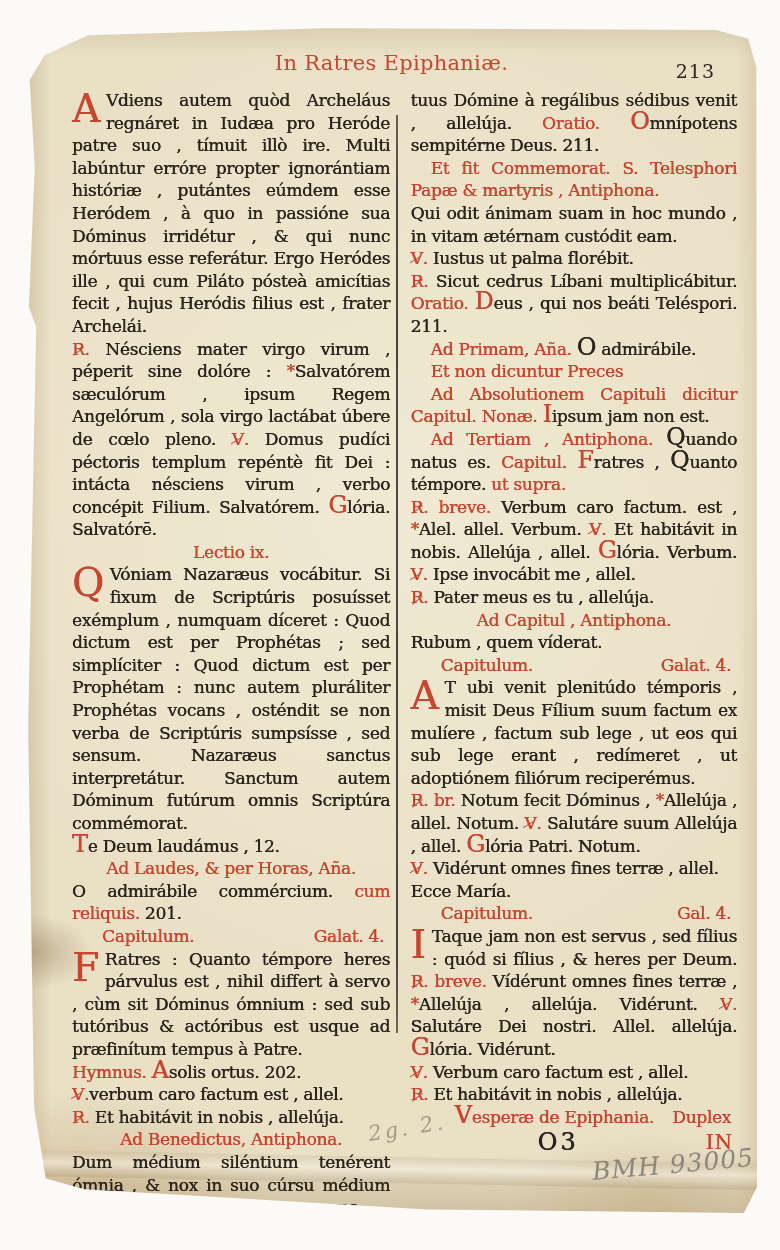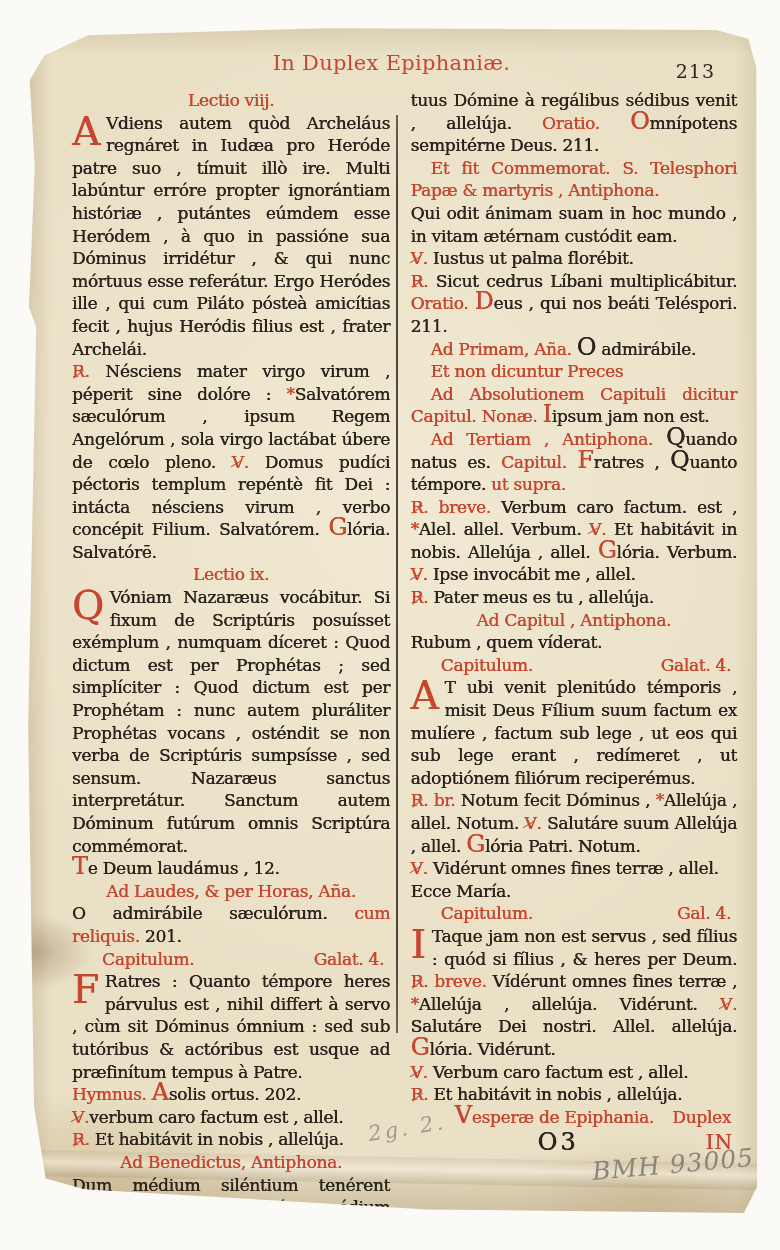--- a/index.html
+++ b/index.html
@@ -61,32 +61,31 @@
     font-style:italic;letter-spacing:3px;transform:rotate(-9deg);opacity:.85;}
   .shelfmark{position:absolute;left:592px;top:1150px;color:#8b867c;font-size:25px;
     font-style:italic;letter-spacing:1px;transform:rotate(-5deg);}
 </style>
 </head>
 <body>
 
 <div class="scan">
   <div class="page">
     <div class="crease"></div>
-    <div class="running-title">In Duplex Epiphaniæ.</div>
+    <div class="running-title">In Ratres Epiphaniæ.</div>
     <div class="page-num">213</div>
     <div class="cols">
       <div class="col-left">
-          <div class="h-center"><span class="red">Lectio viij.</span></div>
           <div class="par"><span class="dropcap">A</span><span class="ink">Vdiens autem quòd Archeláus regnáret in Iudæa pro Heróde patre suo , tímuit illò ire. Multi labúntur erróre propter ignorántiam históriæ , putántes eúmdem esse Heródem , à quo in passióne sua Dóminus irridétur , &amp; qui nunc mórtuus esse referátur. Ergo Heródes ille , qui cum Piláto pósteà amicítias fecit , hujus Heródis filius est , frater Archelái.</span></div>
           <div class="par"><span class="rsym">R</span><span class="red">. </span><span class="ink">Nésciens mater virgo virum , péperit sine dolóre : </span><span class="red">*</span><span class="ink">Salvatórem sæculórum , ipsum Regem Angelórum , sola virgo lactábat úbere de cœlo pleno. </span><span class="vsym">V</span><span class="red">. </span><span class="ink">Domus pudíci péctoris templum repéntè fit Dei : intácta nésciens virum , verbo concépit Filium. Salvatórem. </span><span class="bigred">G</span><span class="ink">lória. Salvatórē.</span></div>
           <div class="h-center"><span class="red">Lectio ix.</span></div>
           <div class="par"><span class="dropcap">Q</span><span class="ink">Vóniam Nazaræus vocábitur. Si fixum de Scriptúris posuísset exémplum , numquam díceret : Quod dictum est per Prophétas ; sed simplíciter : Quod dictum est per Prophétam : nunc autem pluráliter Prophétas vocans , osténdit se non verba de Scriptúris sumpsísse , sed sensum. Nazaræus sanctus interpretátur. Sanctum autem Dóminum futúrum omnis Scriptúra commémorat.</span></div>
           <div class="par"><span class="bigred">T</span><span class="ink">e Deum laudámus , 12.</span></div>
           <div class="h-center"><span class="red">Ad Laudes, &amp; per Horas, Aña.</span></div>
-          <div class="par"><span class="ink">O admirábile sæculórum. </span><span class="red">cum reliquis.</span><span class="ink"> 201.</span></div>
+          <div class="par"><span class="ink">O admirábile commércium. </span><span class="red">cum reliquis.</span><span class="ink"> 201.</span></div>
           <div class="spread">
             <span class="spread-l"><span class="red">Capitulum.</span></span>
             <span class="spread-r"><span class="red">Galat. 4.</span></span>
           </div>
           <div class="par"><span class="dropcap">F</span><span class="ink">Ratres : Quanto témpore heres párvulus est , nihil differt à servo , cùm sit Dóminus ómnium : sed sub tutóribus &amp; actóribus est usque ad præfinítum tempus à Patre.</span></div>
           <div class="par"><span class="red">Hymnus. </span><span class="bigred">A</span><span class="ink">solis ortus. 202.</span></div>
           <div class="par"><span class="vsym">V</span><span class="red">.</span><span class="ink">verbum caro factum est , allel.</span></div>
           <div class="par"><span class="rsym">R</span><span class="red">. </span><span class="ink">Et habitávit in nobis , allelúja.</span></div>
           <div class="h-center"><span class="red">Ad Benedictus, Antiphona.</span></div>
           <div class="par"><span class="ink">Dum médium siléntium tenérent ómnia , &amp; nox in suo cúrsu médium iter perágeret , omnípotens sermo</span></div>

